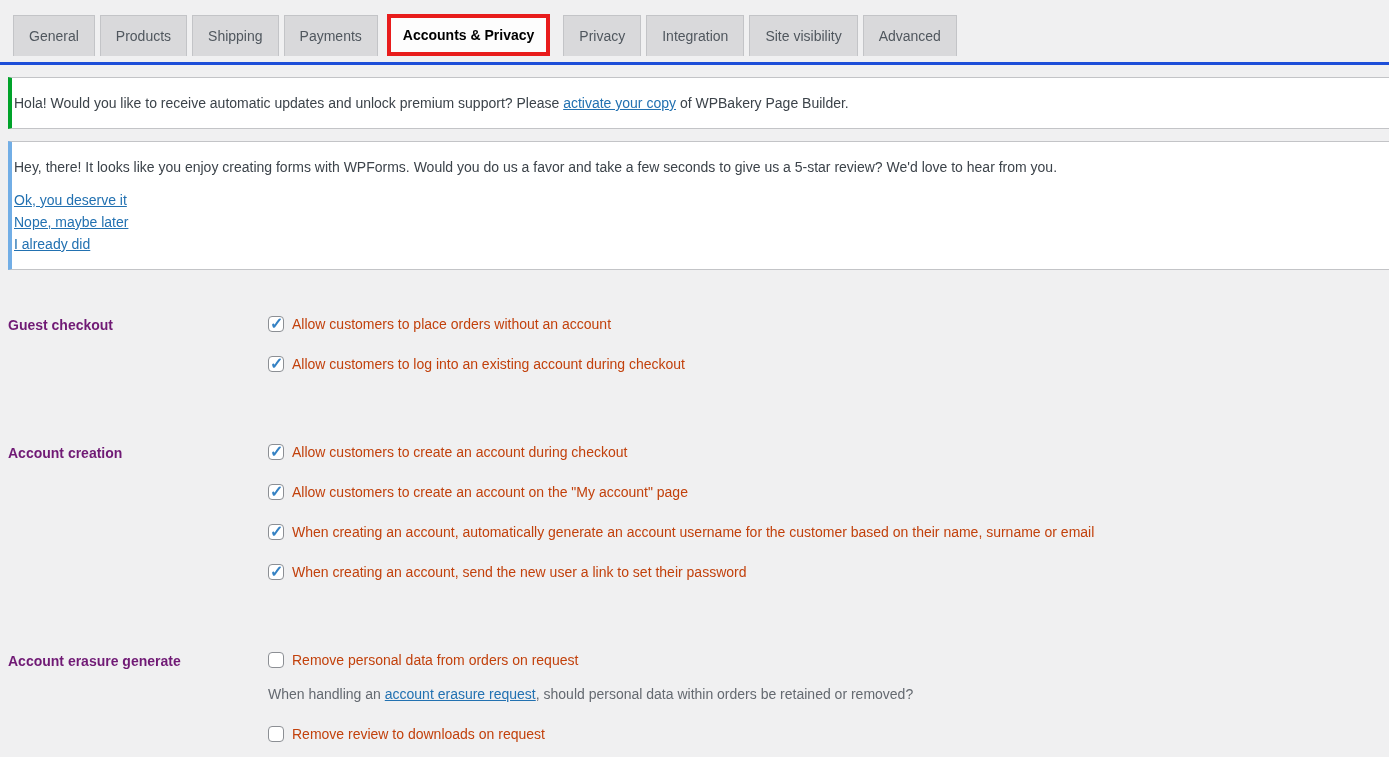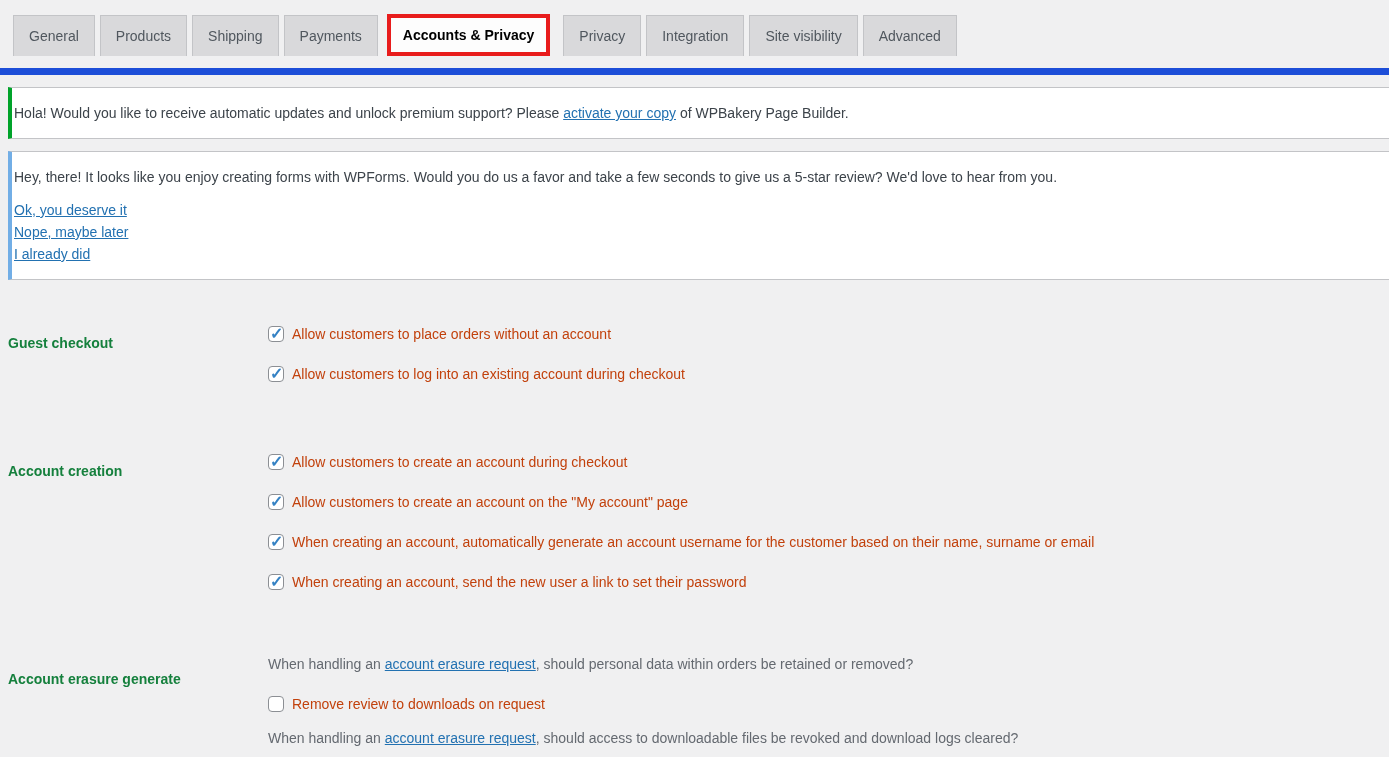--- a/index.html
+++ b/index.html
@@ -8,22 +8,22 @@
     width: 1389px; height: 757px; overflow: hidden;
     background: #f0f0f1;
     font-family: "Liberation Sans", sans-serif;
     font-size: 14px; color: #3c434a;
   }
   a { text-decoration: underline; color: #2271b1; cursor: pointer; }
 
   
   .tabs-bar {
     display: flex; align-items: flex-end;
-    padding: 14px 0 12px 8px;
-    border-bottom: 7px solid #1d4ed8;
+    padding: 14px 0 6px 8px;
+    border-bottom: 3px solid #1d4ed8;
     white-space: nowrap;
   }
   .nav-tab {
     display: inline-block;
     margin-left: 5px;
     padding: 10px 15px;
     background: #d9d9db;
     border: 1px solid #c3c4c7;
     border-bottom: none;
     color: #50575e;
@@ -60,22 +60,22 @@
   .notice p { margin: 14px 0; }
   .notice-info p.msg { margin-bottom: 11px; }
   .notice-links { margin: 0 0 13px 0; }
   .notice-links a { display: inline-block; line-height: 22px; }
 
   
   .settings-form { padding: 44px 20px 0 8px; }
   .form-section { display: flex; align-items: flex-start; margin-bottom: 48px; }
   .section-label {
     flex: 0 0 260px; width: 260px;
-    font-weight: bold; color: #15803d;
-    line-height: 20px; padding-top: 1px; margin-top: 8px;
+    font-weight: bold; color: #701a75;
+    line-height: 20px; padding-top: 1px;
   }
   .fields { flex: 1; }
   .checkbox-row {
     display: flex; align-items: center;
     margin-bottom: 20px; line-height: 20px;
   }
   .checkbox {
     flex: 0 0 16px; width: 16px; height: 16px;
     background: #fff;
     border: 1px solid #8c8f94;
@@ -157,20 +157,24 @@
       <div class="checkbox-row">
         <span class="checkbox checked"></span>
         <label>When creating an account, send the new user a link to set their password</label>
       </div>
     </div>
   </div>
 
   <div class="form-section">
     <div class="section-label">Account erasure generate</div>
     <div class="fields">
+      <div class="checkbox-row">
+        <span class="checkbox"></span>
+        <label>Remove personal data from orders on request</label>
+      </div>
       <div class="description-row"><span>When handling an </span><a>account erasure request</a><span>, should personal data within orders be retained or removed?</span></div>
       <div class="checkbox-row">
         <span class="checkbox"></span>
         <label>Remove review to downloads on request</label>
       </div>
       <div class="description-row"><span>When handling an </span><a>account erasure request</a><span>, should access to downloadable files be revoked and download logs cleared?</span></div>
     </div>
   </div>
 
 </div>

